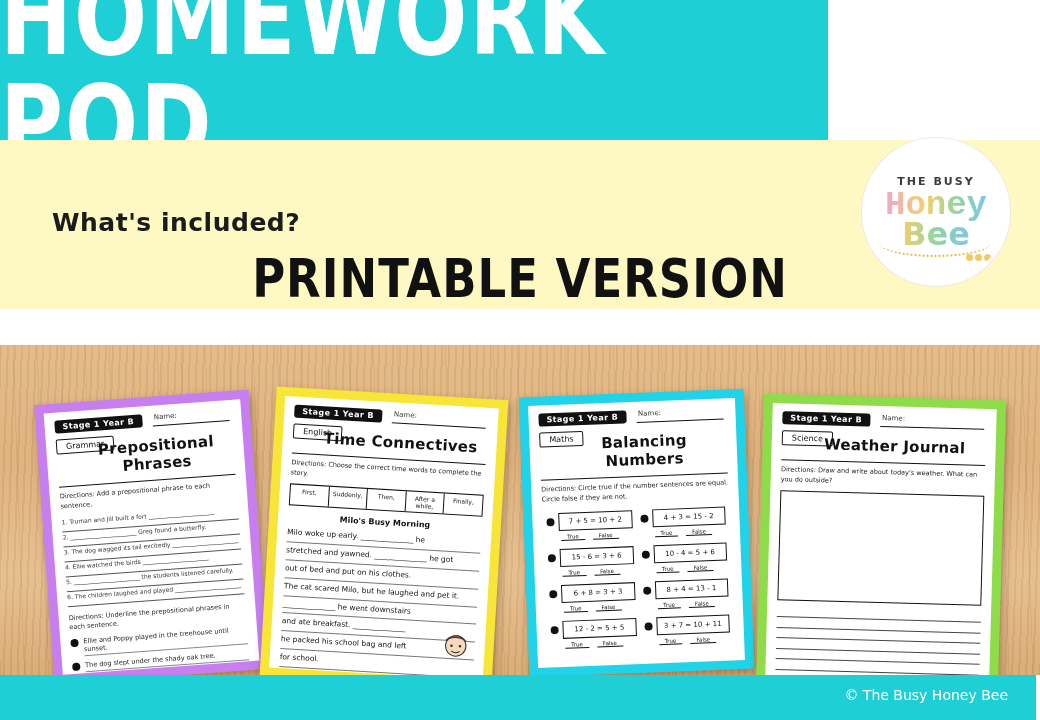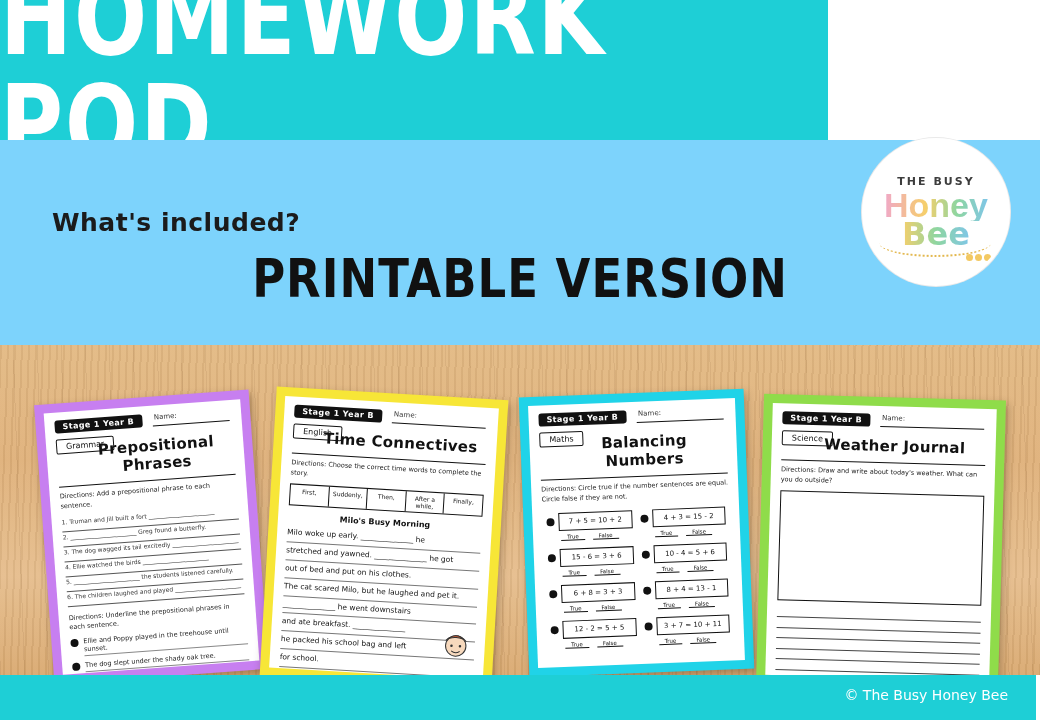--- a/index.html
+++ b/index.html
@@ -22,21 +22,21 @@
     font-weight:bold;
     font-size:86px;
     letter-spacing:2px;
     text-transform:uppercase;
     line-height:1;
     transform:scaleY(1.25);
   }
 
   
   .mid{
-    position:absolute;left:0;top:140px;width:1040px;height:205px;background:#7dd3fc;
+    position:absolute;left:0;top:140px;width:1040px;height:169px;background:#fef9c3;
   }
   .whats-included{
     position:absolute;left:52px;top:68px;
     font-size:25px;font-weight:bold;color:#1b1b1b;
     font-family:"DejaVu Sans", sans-serif;
     letter-spacing:.5px;
   }
   .printable{
     position:absolute;left:0;top:112px;width:1040px;
     text-align:center;
@@ -55,21 +55,21 @@
     box-shadow:0 0 0 1px #e9e9e9;
     overflow:hidden;
   }
   .logo-inner{position:absolute;inset:0;display:flex;flex-direction:column;
     align-items:center;justify-content:center;}
   .logo-top{font-size:11px;font-weight:bold;letter-spacing:2px;color:#3d3d3d;margin-bottom:1px;}
   .logo-honey{
     font-size:34px;font-weight:bold;line-height:.95;
     background:linear-gradient(90deg,#f0a8c8 0%,#f6cf6b 40%,#8fd6a0 70%,#7fc6e8 100%);
     -webkit-background-clip:text;background-clip:text;color:transparent;
-    font-family:Liberation Sans, sans-serif;
+    font-family:Liberation Mono, monospace;
   }
   .logo-bee{
     font-size:32px;font-weight:bold;line-height:.95;margin-top:-2px;
     background:linear-gradient(90deg,#f6cf6b 0%,#8fd6a0 50%,#7fc6e8 100%);
     -webkit-background-clip:text;background-clip:text;color:transparent;
     font-family:"DejaVu Sans", sans-serif;
   }
   .logo-dots{position:absolute;right:16px;bottom:18px;}
   .logo-dots span{display:inline-block;width:7px;height:7px;border-radius:50%;
     background:#f3c963;margin-left:2px;}

